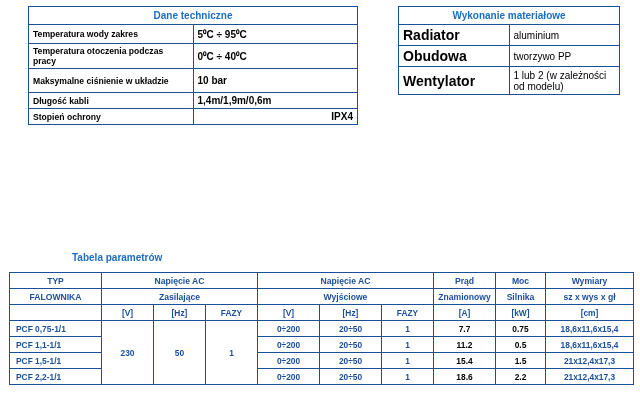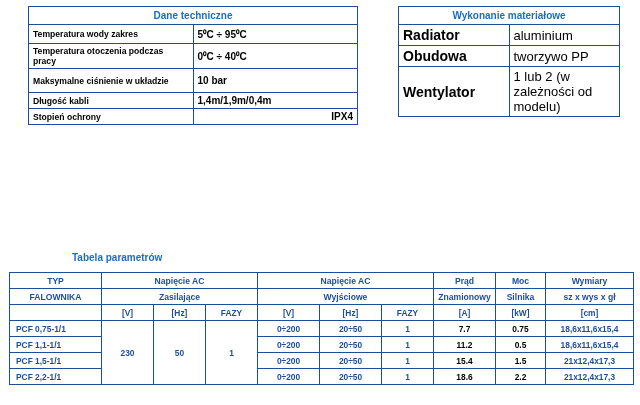--- a/index.html
+++ b/index.html
@@ -67,21 +67,21 @@
     font-weight: bold;
     font-size: 10px;
     padding: 3px 4px;
   }
   #mat-table td.label {
     font-weight: bold;
     font-size: 14px;
     width: 82px;
   }
   #mat-table td.value {
-    font-size: 13px;
+    font-size: 10px;
     margin-left: 24px;
   }
 
   
   #params-heading {
     position: absolute;
     left: 72px;
     top: 252px;
     color: #1b6ec2;
     font-weight: bold;
@@ -129,21 +129,21 @@
   <tr>
     <td class="label">Temperatura otoczenia podczas pracy</td>
     <td class="value">0⁰C ÷ 40⁰C</td>
   </tr>
   <tr style="height:24px;">
     <td class="label">Maksymalne ciśnienie w układzie</td>
     <td class="value">10 bar</td>
   </tr>
   <tr>
     <td class="label">Długość kabli</td>
-    <td class="value">1,4m/1,9m/0,4m</td>
+    <td class="value">1,4m/1,9m/0,6m</td>
   </tr>
   <tr>
     <td class="label">Stopień ochrony</td>
     <td class="value center">IPX4</td>
   </tr>
 </tbody>
   </table>
 
 <table class="tbl" id="mat-table">
   <tbody>

